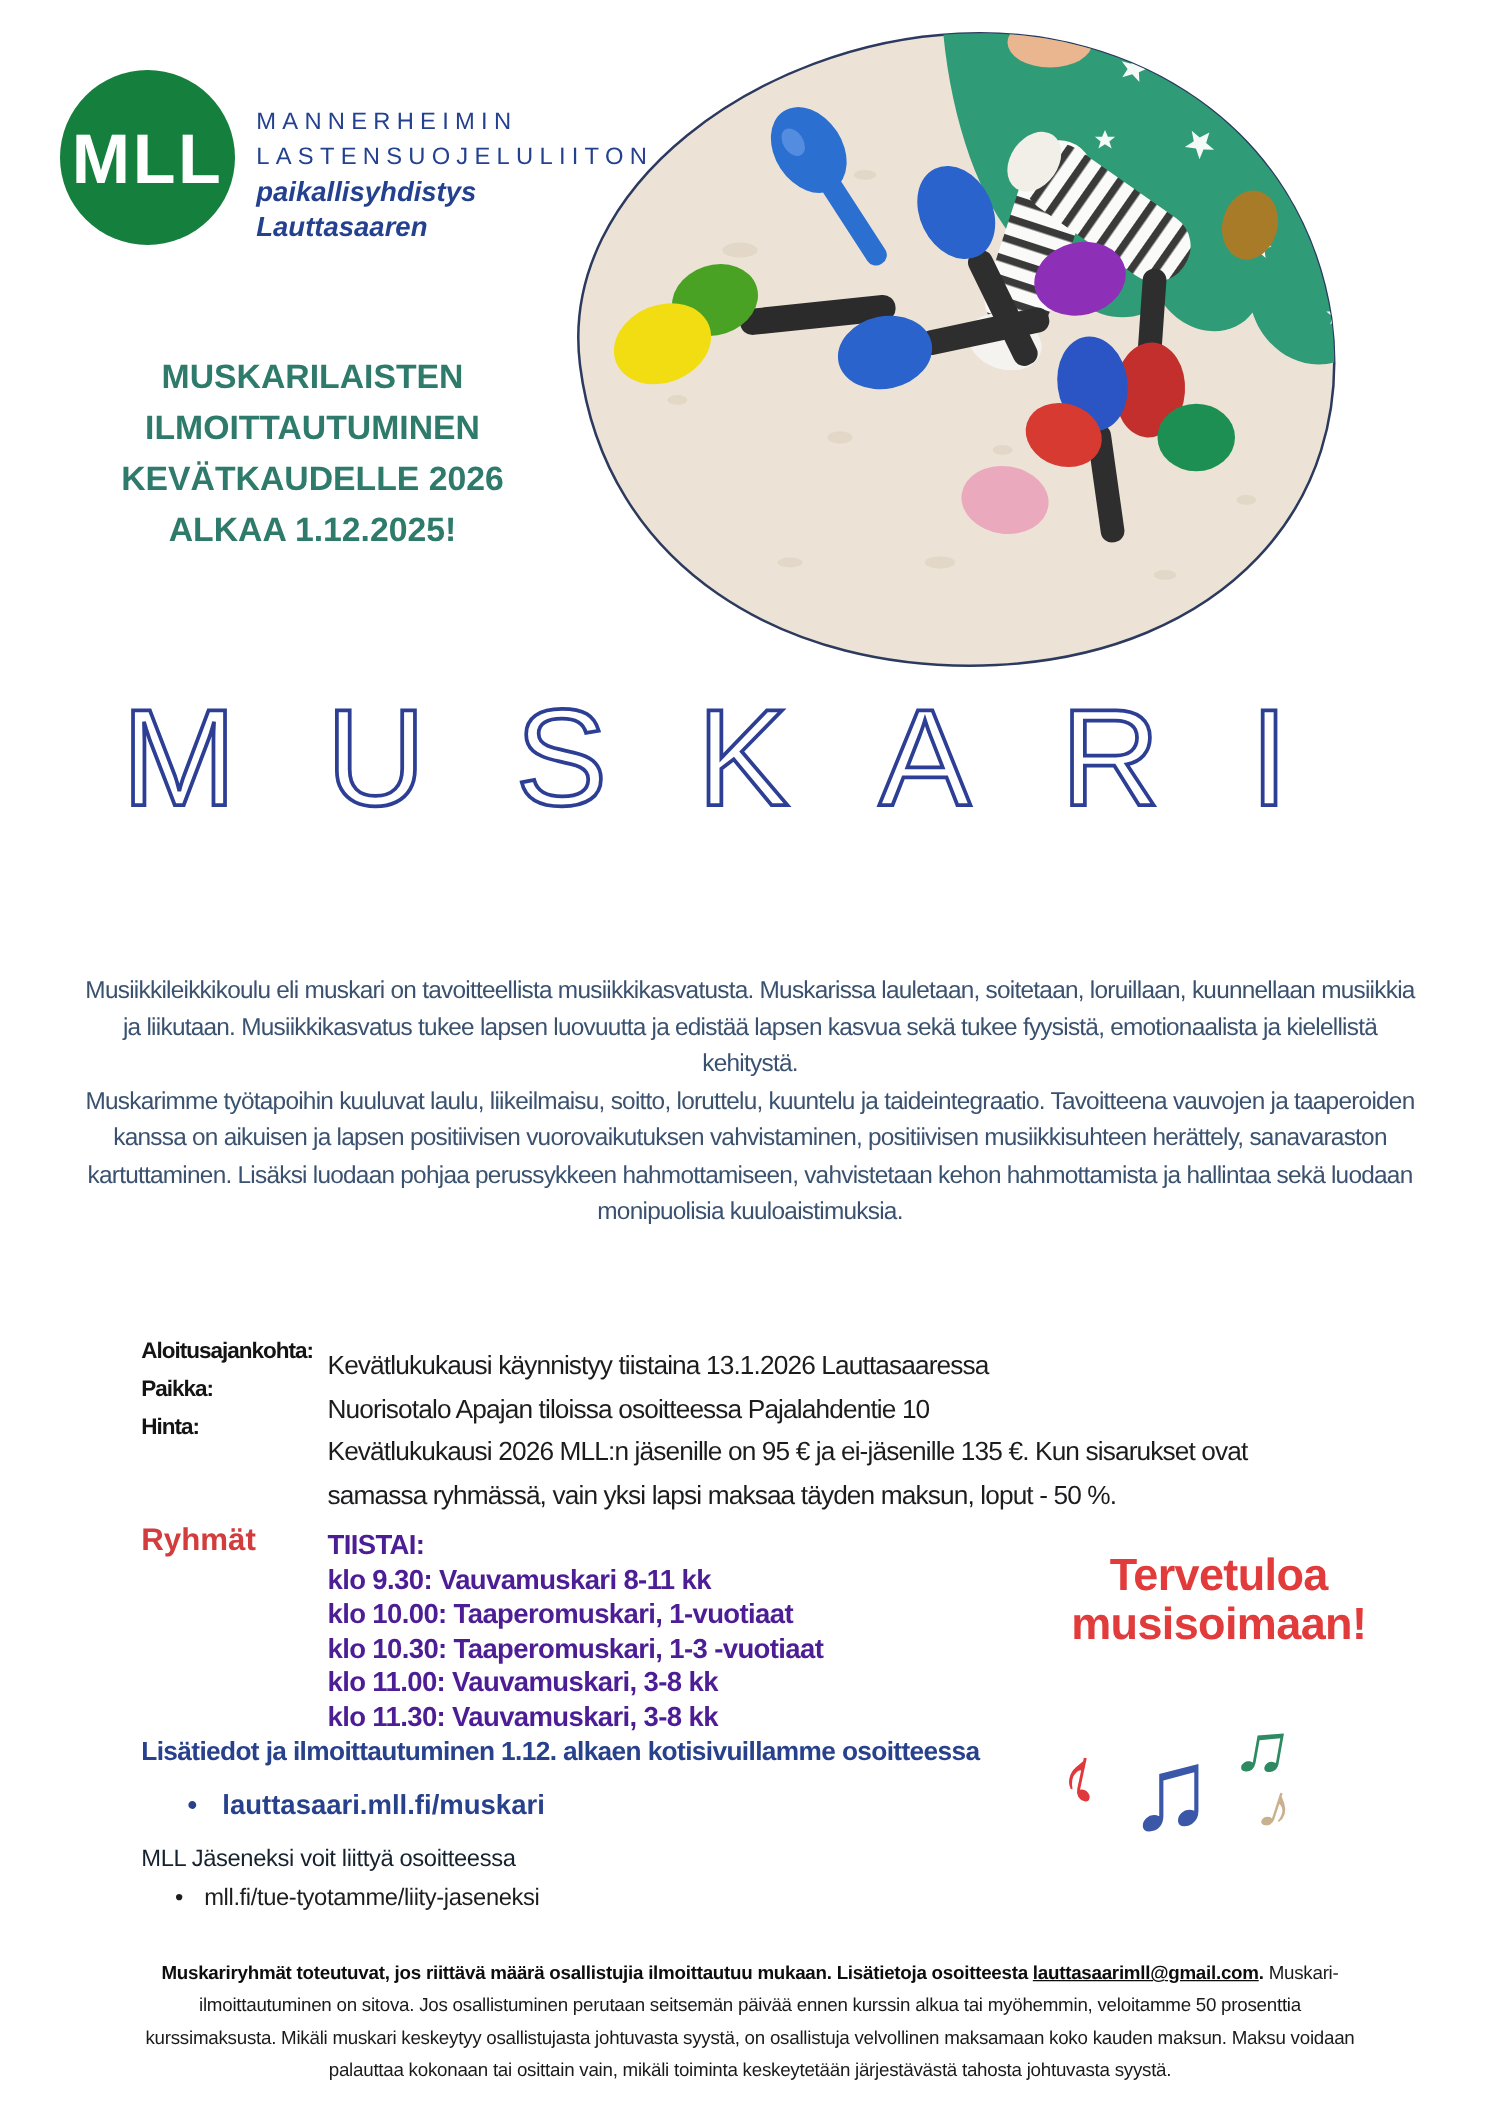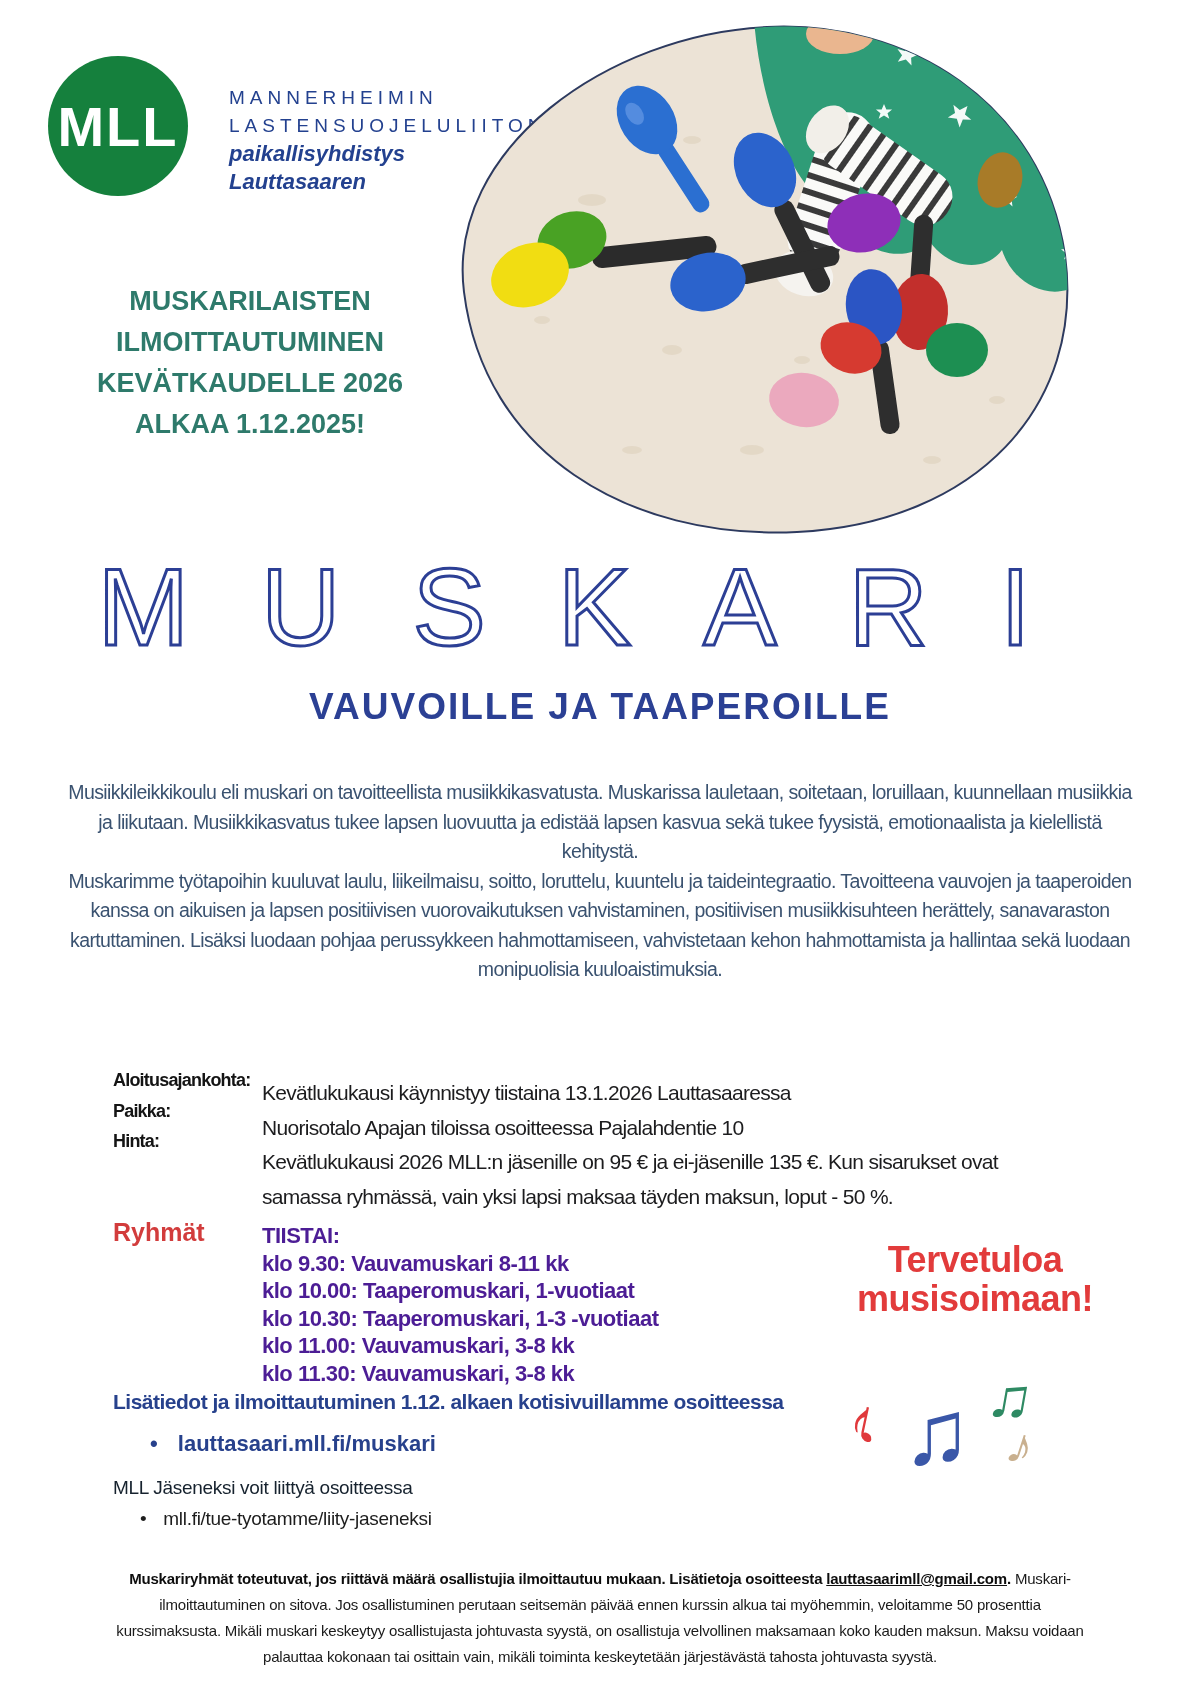--- a/index.html
+++ b/index.html
@@ -4,21 +4,21 @@
 <style>
   * { margin:0; padding:0; box-sizing:border-box; }
   html,body { background:#ffffff; }
   body { font-family:"Liberation Sans", sans-serif; }
   .page { position:relative; width:1200px; height:1698px; background:#ffffff; overflow:hidden; margin:0 auto; }
 
   
   .logo-circle { position:absolute; left:48px; top:56px; width:140px; height:140px; border-radius:50%;
     background:#15803d; color:#fff; display:flex; align-items:center; justify-content:center;
     font-size:56px; font-weight:bold; letter-spacing:2px; }
-  .logo-text { position:absolute; left:205px; top:84px;margin-left:24px; }
+  .logo-text { position:absolute; left:205px; top:84px; }
   .logo-org { font-size:19px; letter-spacing:5px; color:#23418f; line-height:28px; }
   .logo-local { font-size:22px; font-style:italic; font-weight:bold; color:#23418f; line-height:28px; }
 
   
   .announce { position:absolute; left:60px; top:281px; width:380px; text-align:center;
     color:#2e7a6b; font-weight:bold; font-size:27px; line-height:41px; }
 
   
   .hero { position:absolute; left:452px; top:20px; width:626px; height:516px; }
   .hero svg { width:100%; height:100%; display:block; }
@@ -187,21 +187,20 @@
         </g>
 
         <ellipse cx="399" cy="328" rx="31" ry="25" fill="#d63a30" transform="rotate(18 399 328)"></ellipse>
         <ellipse cx="352" cy="380" rx="35" ry="27" fill="#eba9be" transform="rotate(8 352 380)"></ellipse>
         <ellipse cx="505" cy="330" rx="31" ry="27" fill="#1d8f52"></ellipse>
       </g>
     </svg>
   </div>
 
   <div class="muskari">MUSKARI</div>
-  <div class="subtitle">VAUVOILLE JA TAAPEROILLE</div>
 
   <div class="intro">
     <p>Musiikkileikkikoulu eli muskari on tavoitteellista musiikkikasvatusta. Muskarissa lauletaan, soitetaan, loruillaan, kuunnellaan musiikkia ja liikutaan. Musiikkikasvatus tukee lapsen luovuutta ja edistää lapsen kasvua sekä tukee fyysistä, emotionaalista ja kielellistä kehitystä.</p>
     <p>Muskarimme työtapoihin kuuluvat laulu, liikeilmaisu, soitto, loruttelu, kuuntelu ja taideintegraatio. Tavoitteena vauvojen ja taaperoiden kanssa on aikuisen ja lapsen positiivisen vuorovaikutuksen vahvistaminen, positiivisen musiikkisuhteen herättely, sanavaraston kartuttaminen. Lisäksi luodaan pohjaa perussykkeen hahmottamiseen, vahvistetaan kehon hahmottamista ja hallintaa sekä luodaan monipuolisia kuuloaistimuksia.</p>
   </div>
 
   <div class="d-labels">
     <div>Aloitusajankohta:</div>
     <div>Paikka:</div>
     <div>Hinta:</div>

